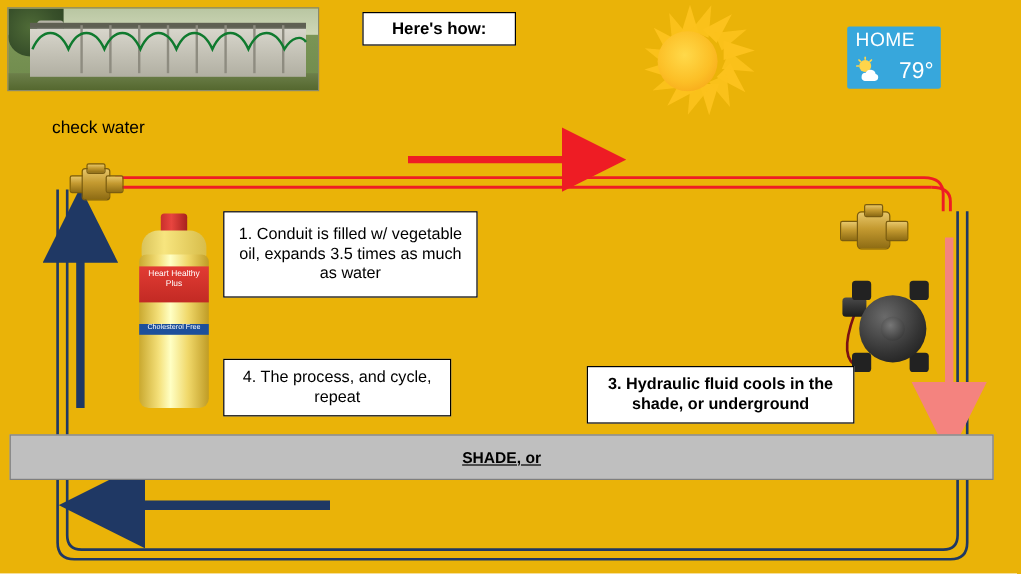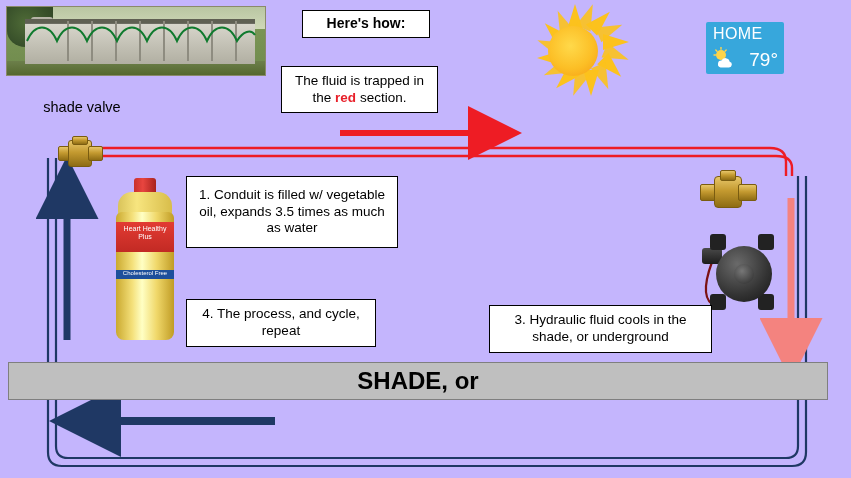--- a/index.html
+++ b/index.html
@@ -7,21 +7,21 @@
     padding: 0;
     background: #ffffff;
   }
   body {
     font-family: "Liberation Sans", sans-serif;
   }
   #stage {
     position: relative;
     width: 851px;
     height: 478px;
-    background: #c4b5fd;
+    background: #eab308;
     overflow: hidden;
   }
   .abs { position: absolute; }
 
   
   #barn-photo {
     left: 6px; top: 6px; width: 258px; height: 68px;
     border: 1px solid #8a8a6a;
     background:
       linear-gradient(#7f9a5a 0%, #6f8a4c 100%);
@@ -73,21 +73,21 @@
     display: flex;
     align-items: center;
     justify-content: center;
     padding: 3px 6px;
   }
   .tbox.bold { font-weight: bold; }
   #box-heres-how { left: 302px; top: 10px; width: 128px; height: 28px; font-size: 14px; }
   #box-trapped   { left: 281px; top: 66px; width: 157px; height: 47px; }
   #box-1         { left: 186px; top: 176px; width: 212px; height: 72px; }
   #box-2         { left: 498px; top: 180px; width: 197px; height: 72px; }
-  #box-3         { left: 489px; top: 305px; width: 223px; height: 48px; }
+  #box-3         { left: 489px; top: 305px; width: 223px; height: 48px; font-weight: bold; }
   #box-4         { left: 186px; top: 299px; width: 190px; height: 48px; }
   .red-word { color: #e8202a; font-weight: bold; }
 
   
   #sun { left: 520px; top: 2px; width: 110px; height: 96px; }
   #sun-core {
     position: absolute; left: 28px; top: 24px; width: 50px; height: 50px;
     border-radius: 50%;
     background: radial-gradient(circle at 45% 40%, #ffd94a 0%, #fcbf26 55%, #f59c12 100%);
   }
@@ -126,21 +126,21 @@
   #label-checkvalve { left: 22px; top: 98px; width: 120px; }
   #label-relief { left: 676px; top: 108px; width: 120px; }
 
   
   #shade-bar {
     left: 8px; top: 362px; width: 820px; height: 38px;
     background: #bfbfbf;
     border: 1px solid #7f7f7f;
     box-sizing: border-box;
     display: flex; align-items: center; justify-content: center;
-    font-weight: bold; font-size: 24px; color: #000;
+    font-weight: bold; font-size: 13px; color: #000; text-decoration: underline;
   }
   #underground-bar {
     left: 8px; top: 400px; width: 820px; height: 40px;
     background: #d5eda0;
     border: 1px solid #7f9a4a;
     box-sizing: border-box;
     display: flex; align-items: center; justify-content: center;
     font-weight: bold; font-size: 19px; color: #000;
   }
 
@@ -238,25 +238,20 @@
     <div class="barn-post" style="left:228px"></div>
     <svg id="barn-squiggle" width="232" height="26" viewBox="0 0 232 26">
       <path d="M2 20 C 10 2, 24 2, 32 20 C 40 2, 54 2, 62 20 C 70 2, 84 2, 92 20
                C 100 2, 114 2, 122 20 C 130 2, 144 2, 152 20 C 160 2, 174 2, 182 20
                C 190 2, 204 2, 212 20 C 218 10, 226 8, 230 14" fill="none" stroke="#0f7a2e" stroke-width="2"></path>
     </svg>
   </div>
 
   <div id="box-heres-how" class="abs tbox bold">Here's how:</div>
 
-  <div id="box-trapped" class="abs tbox">
-    <div>
-      <span>The fluid is trapped in the </span><span class="red-word">red</span><span> section.</span>
-    </div>
-  </div>
 
   <div id="sun" class="abs">
     <div class="ray" style="transform: rotate(0deg) translate(-8px,-46px);"></div>
     <div class="ray" style="transform: rotate(45deg) translate(-8px,-46px);"></div>
     <div class="ray" style="transform: rotate(90deg) translate(-8px,-46px);"></div>
     <div class="ray" style="transform: rotate(135deg) translate(-8px,-46px);"></div>
     <div class="ray" style="transform: rotate(180deg) translate(-8px,-46px);"></div>
     <div class="ray" style="transform: rotate(225deg) translate(-8px,-46px);"></div>
     <div class="ray" style="transform: rotate(270deg) translate(-8px,-46px);"></div>
     <div class="ray" style="transform: rotate(315deg) translate(-8px,-46px);"></div>
@@ -280,21 +275,21 @@
         <line x1="2" y1="8" x2="3.6" y2="8"></line>
         <line x1="3.8" y1="3" x2="5" y2="4.2"></line>
         <line x1="14.2" y1="3" x2="13" y2="4.2"></line>
       </g>
       <path d="M6 17 a3.4 3.4 0 0 1 3.4-3.4 a4.4 4.4 0 0 1 8.3 1.1 a2.9 2.9 0 0 1 -0.7 5.7 H8.6 A2.8 2.8 0 0 1 6 17 z" fill="#ffffff"></path>
     </svg>
     <div id="weather-temp">79°</div>
   </div>
 
   <div id="label-checkvalve" class="abs plain-label">
-    <div>shade valve</div>
+    <div>check water</div>
   </div>
 
   <svg class="abs" style="left:0; top:0;" width="851" height="478" viewBox="0 0 851 478">
     <defs>
       <marker id="arrowRed" markerWidth="9" markerHeight="9" refX="2" refY="4.5" orient="auto">
         <path d="M0,0 L9,4.5 L0,9 z" fill="#ee1c24"></path>
       </marker>
       <marker id="arrowBlue" markerWidth="9" markerHeight="9" refX="2" refY="4.5" orient="auto">
         <path d="M0,0 L9,4.5 L0,9 z" fill="#1f3864"></path>
       </marker>

